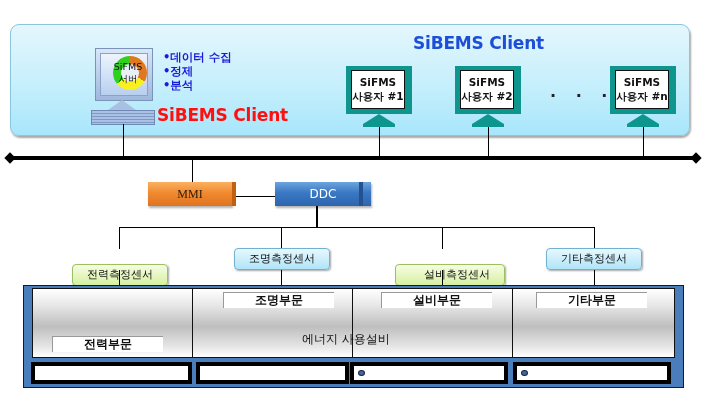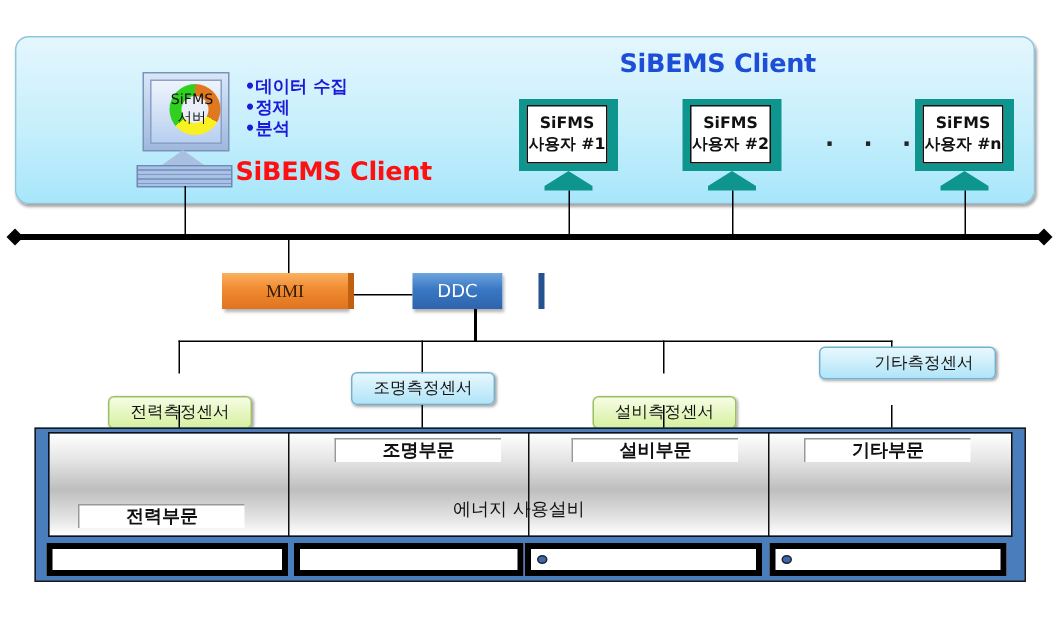--- a/index.html
+++ b/index.html
@@ -101,21 +101,21 @@
       background: linear-gradient(to bottom, #fbb060 0%, #f08a30 45%, #e07420 100%);
       color: #2a1a08; font-size: 12px; text-align: center; line-height: 24px;
       box-shadow: 1px 2px 2px rgba(0,0,0,0.3);
       font-family: Liberation Serif, serif;
     }
     .mmi-side {
       left: 232px; top: 182px; width: 4px; height: 24px;
       background: #c06010;
     }
     .ddc {
-      left: 275px; top: 182px; width: 60px; height: 24px;
+      left: 275px; top: 182px; width: 96px; height: 24px;
       background: linear-gradient(to bottom, #6ea4de 0%, #3a78c4 45%, #2e64ac 100%);
       color: #ffffff; font-size: 12px; text-align: center; line-height: 24px;
       box-shadow: 1px 2px 2px rgba(0,0,0,0.3);
       font-family: "DejaVu Sans", sans-serif;
     }
     .ddc-side {
       left: 359px; top: 182px; width: 4px; height: 24px;
       background: #24518f;
     }
 
@@ -238,22 +238,22 @@
 
 <div class="abs vline" style="left:316px; top:206px; height:22px; width:2px;"></div>
 <div class="abs hline" style="left:119px; top:227px; width:476px;"></div>
 <div class="abs vline" style="left:119px; top:227px; height:22px;"></div>
 <div class="abs vline" style="left:281px; top:227px; height:22px;"></div>
 <div class="abs vline" style="left:442px; top:227px; height:22px;"></div>
 <div class="abs vline" style="left:594px; top:227px; height:22px;"></div>
 
 <div class="abs sensor green" style="left:72px; top:248px;">전력측정센서</div>
 <div class="abs sensor blue" style="left:234px; top:248px;">조명측정센서</div>
-<div class="abs sensor green" style="left:395px; top:248px;">설비측정센서</div>
-<div class="abs sensor blue" style="left:546px; top:231px;padding-left:22px;">기타측정센서</div>
+<div class="abs sensor green" style="left:395px; top:248px;padding-left:14px;">설비측정센서</div>
+<div class="abs sensor blue" style="left:546px; top:248px;">기타측정센서</div>
 
 <div class="abs vline" style="left:119px; top:270px; height:16px;"></div>
 <div class="abs vline" style="left:281px; top:270px; height:16px;"></div>
 <div class="abs vline" style="left:442px; top:270px; height:16px;"></div>
 <div class="abs vline" style="left:594px; top:270px; height:16px;"></div>
 
 <div class="abs equip-outer"></div>
 <div class="abs equip-inner"></div>
 <div class="abs equip-div" style="left:192px;"></div>
 <div class="abs equip-div" style="left:352px;"></div>

